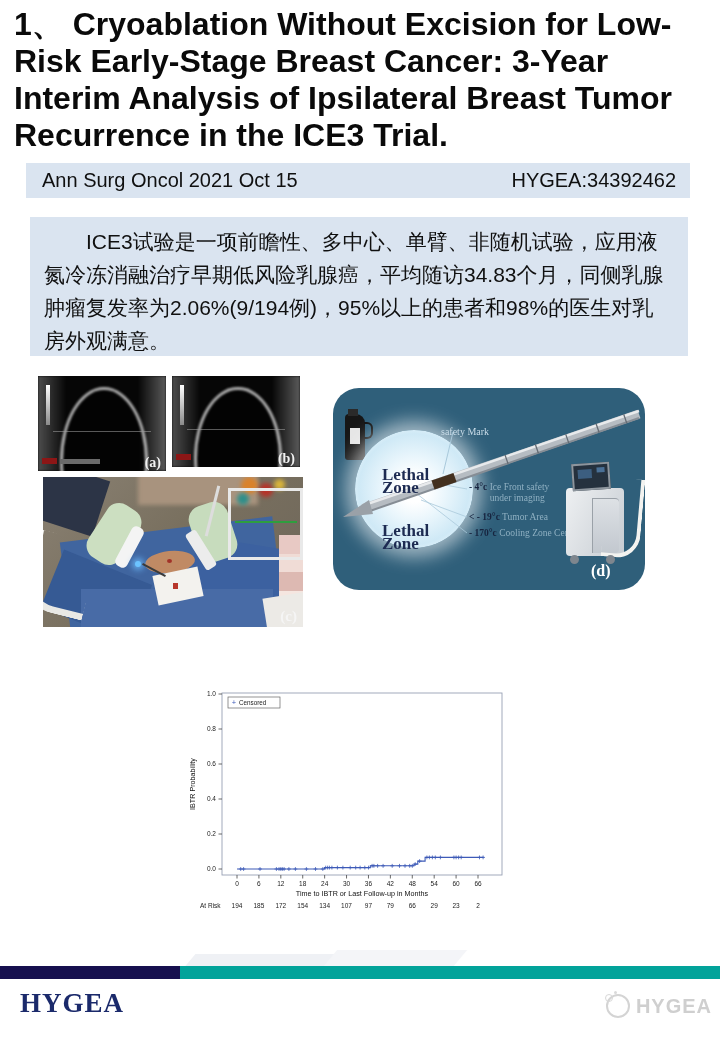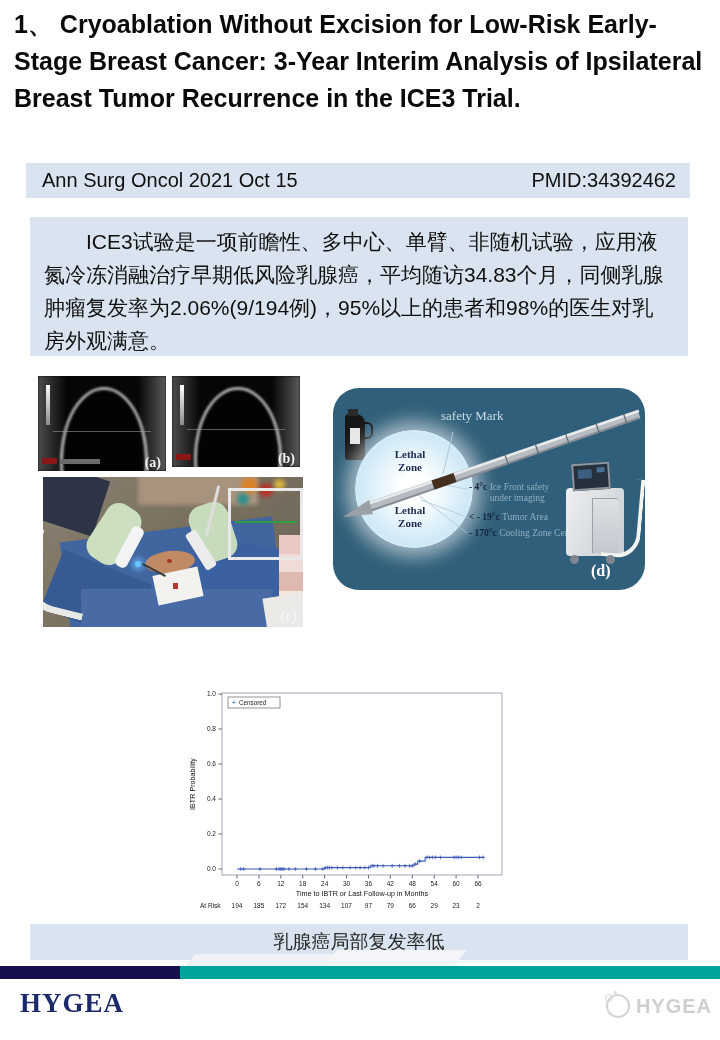--- a/index.html
+++ b/index.html
@@ -1,20 +1,20 @@
 <!DOCTYPE html>
 <html><head>
 <meta charset="utf-8">
 <style>
   html,body{margin:0;padding:0;background:#ffffff;}
   .slide{position:relative;width:720px;height:1040px;background:#fff;overflow:hidden;
          font-family:"Liberation Sans",sans-serif;}
 
   
-  .title{position:absolute;left:8px;top:6px;width:706px;font-size:25px;font-weight:bold;
+  .title{position:absolute;left:8px;top:6px;width:706px;font-size:32px;font-weight:bold;
          line-height:37px;color:#0a0a0a;padding-left:6px;box-sizing:border-box;}
 
   
   .journal-bar{position:absolute;left:26px;top:163px;width:664px;height:35px;background:#dae4f0;
                display:flex;justify-content:space-between;align-items:center;
                padding:0 14px 0 16px;box-sizing:border-box;font-size:20px;color:#101010;}
 
   
   .summary-box{position:absolute;left:30px;top:217px;width:658px;height:139px;background:#dae4f0;
                box-sizing:border-box;padding:8px 14px 0 14px;font-size:21px;line-height:33px;color:#101010;}
@@ -82,25 +82,25 @@
 
   
   .diagram-d{position:absolute;left:333px;top:388px;width:312px;height:202px;background:#2f5f7a;border-radius:26px;overflow:hidden;}
   .bottle{position:absolute;left:12px;top:26px;width:20px;height:46px;background:#161616;border-radius:4px 9px 3px 3px;}
   .bottle-cap{position:absolute;left:15px;top:21px;width:10px;height:7px;background:#2a2a2a;}
   .bottle-label{position:absolute;left:17px;top:40px;width:10px;height:16px;background:#e6e6e6;}
   .bottle-handle{position:absolute;left:31px;top:34px;width:7px;height:13px;border:2px solid #111;border-left:none;border-radius:0 6px 6px 0;}
   .zone-circle{position:absolute;left:22px;top:42px;width:118px;height:118px;border-radius:50%;
                background:radial-gradient(circle,#ffffff 16%,#eaf6fc 38%,#cfe9f6 66%,#e8f4fa 82%,rgba(235,246,252,0.12) 100%);
                box-shadow:0 0 18px 9px rgba(255,255,255,.55);}
-  .lz{position:absolute;width:56px;text-align:center;color:#1d2b52;font-family:"Liberation Serif",serif;
-      font-size:11px;line-height:13px;font-weight:bold;}
+  .lz{position:absolute;width:56px;text-align:left;color:#1d2b52;font-family:"Liberation Serif",serif;
+      font-size:17px;line-height:13px;font-weight:bold;margin-top:20px;}
   .lz-top{left:49px;top:60px;}
   .lz-bot{left:49px;top:116px;}
-  .safety-label{position:absolute;left:108px;top:20px;font-size:13px;color:#c9dce8;font-family:"Liberation Serif",serif;}
+  .safety-label{position:absolute;left:108px;top:38px;font-size:10px;color:#c9dce8;font-family:"Liberation Serif",serif;}
   .ann{position:absolute;font-family:"Liberation Serif",serif;font-size:9.5px;white-space:nowrap;}
   .ann .t{color:#17243f;font-weight:bold;}
   .ann .d{color:#8fb0c2;}
   .ann1{left:136px;top:94px;}
   .ann1 .d{display:inline-block;width:78px;vertical-align:top;white-space:normal;line-height:11px;}
   .ann2{left:136px;top:124px;}
   .ann3{left:136px;top:140px;}
   .machine{position:absolute;left:227px;top:74px;width:80px;height:104px;}
   .m-body{position:absolute;left:6px;top:26px;width:58px;height:68px;background:linear-gradient(115deg,#eef0f2,#c6ccd2);border-radius:4px;}
   .m-door{position:absolute;left:32px;top:36px;width:26px;height:54px;background:linear-gradient(#dde1e5,#c2c8cf);border-left:1px solid #9aa1a8;border-top:1px solid #9aa1a8;border-radius:0 4px 4px 0;}
@@ -138,21 +138,21 @@
 </style>
 </head>
 <body>
 
 <div class="slide">
 
   <div class="title"> 1、 Cryoablation Without Excision for Low-Risk Early-Stage Breast Cancer: 3-Year Interim Analysis of Ipsilateral Breast Tumor Recurrence in the ICE3 Trial.</div>
 
   <div class="journal-bar">
     <span>Ann Surg Oncol 2021 Oct 15</span>
-    <span>PMID:34392462</span>
+    <span>HYGEA:34392462</span>
   </div>
 
   <div class="summary-box">
     <p>ICE3试验是一项前瞻性、多中心、单臂、非随机试验，应用液氮冷冻消融治疗早期低风险乳腺癌，平均随访34.83个月，同侧乳腺肿瘤复发率为2.06%(9/194例)，95%以上的患者和98%的医生对乳房外观满意。</p>
   </div>
 
   <div class="us us-a">
     <div class="side-l"></div>
     <div class="side-r"></div>
     <div class="dome"></div>
@@ -318,23 +318,20 @@
         <text x="168.54545454545456" y="228" text-anchor="middle" font-size="6.5" fill="#222">107</text>
         <text x="190.45454545454544" y="228" text-anchor="middle" font-size="6.5" fill="#222">97</text>
         <text x="212.36363636363635" y="228" text-anchor="middle" font-size="6.5" fill="#222">79</text>
         <text x="234.27272727272725" y="228" text-anchor="middle" font-size="6.5" fill="#222">66</text>
         <text x="256.1818181818182" y="228" text-anchor="middle" font-size="6.5" fill="#222">29</text>
         <text x="278.0909090909091" y="228" text-anchor="middle" font-size="6.5" fill="#222">23</text>
         <text x="300" y="228" text-anchor="middle" font-size="6.5" fill="#222">2</text>
       </svg>
   </div>
 
-  <div class="caption-bar cap2">
-    <span>乳腺癌局部复发率低</span>
-  </div>
 
   <div class="streak1"></div>
   <div class="streak2"></div>
   <div class="bar-navy"></div>
   <div class="bar-teal"></div>
   <div class="logo">HYGEA</div>
   <div class="watermark">
     <span class="wm-icon">
         <i></i>
         <b></b>

